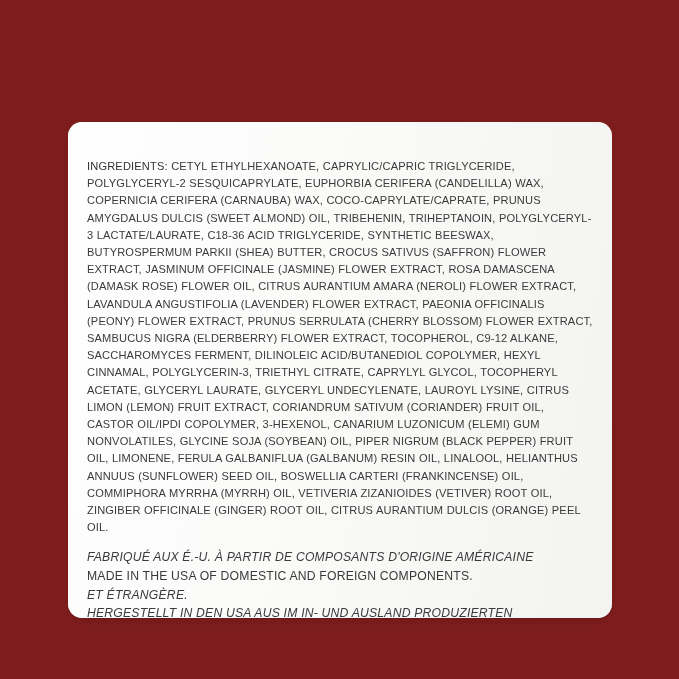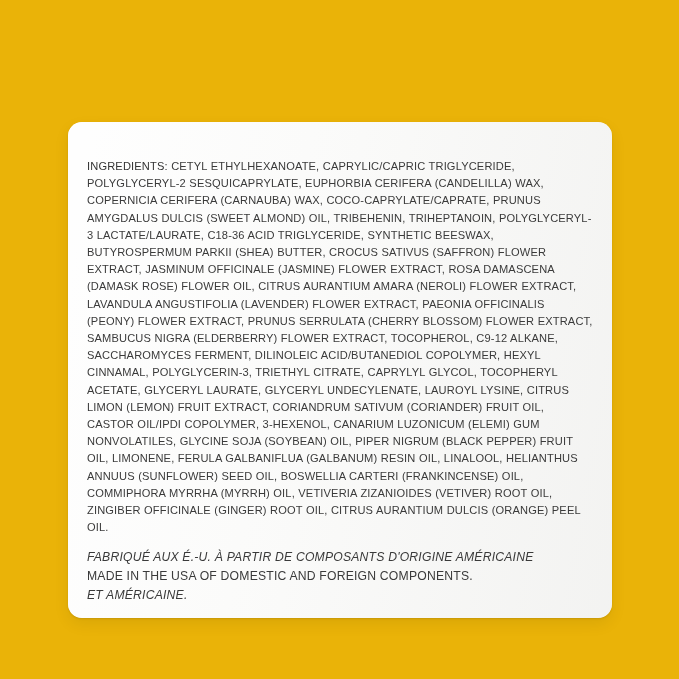--- a/index.html
+++ b/index.html
@@ -10,21 +10,21 @@
     width: 679px;
     height: 679px;
     background: #ffffff;
     font-family: "Liberation Sans", sans-serif;
     overflow: hidden;
   }
   .stage {
     position: relative;
     width: 679px;
     height: 679px;
-    background: #eab308;
+    background: #7f1d1d;
   }
   .label-card {
     position: absolute;
     left: 68px;
     top: 122px;
     width: 544px;
     height: 496px;
     background: #fbfbfa;
     border-radius: 14px;
     box-shadow: 0 1px 2px rgba(0,0,0,0.10), 0 6px 16px rgba(0,0,0,0.07);
@@ -76,19 +76,20 @@
 
 <div class="stage">
   <div class="label-card">
     <div class="inner">
 
       <p class="ingredients"><span class="lead">INGREDIENTS:</span><span> CETYL ETHYLHEXANOATE, CAPRYLIC/CAPRIC TRIGLYCERIDE, POLYGLYCERYL-2 SESQUICAPRYLATE, EUPHORBIA CERIFERA (CANDELILLA) WAX, COPERNICIA CERIFERA (CARNAUBA) WAX, COCO-CAPRYLATE/CAPRATE, PRUNUS AMYGDALUS DULCIS (SWEET ALMOND) OIL, TRIBEHENIN, TRIHEPTANOIN, POLYGLYCERYL-3 LACTATE/LAURATE, C18-36 ACID TRIGLYCERIDE, SYNTHETIC BEESWAX, BUTYROSPERMUM PARKII (SHEA) BUTTER, CROCUS SATIVUS (SAFFRON) FLOWER EXTRACT, JASMINUM OFFICINALE (JASMINE) FLOWER EXTRACT, ROSA DAMASCENA (DAMASK ROSE) FLOWER OIL, CITRUS AURANTIUM AMARA (NEROLI) FLOWER EXTRACT, LAVANDULA ANGUSTIFOLIA (LAVENDER) FLOWER EXTRACT, PAEONIA OFFICINALIS (PEONY) FLOWER EXTRACT, PRUNUS SERRULATA (CHERRY BLOSSOM) FLOWER EXTRACT, SAMBUCUS NIGRA (ELDERBERRY) FLOWER EXTRACT, TOCOPHEROL, C9-12 ALKANE, SACCHAROMYCES FERMENT, DILINOLEIC ACID/BUTANEDIOL COPOLYMER, HEXYL CINNAMAL, POLYGLYCERIN-3, TRIETHYL CITRATE, CAPRYLYL GLYCOL, TOCOPHERYL ACETATE, GLYCERYL LAURATE, GLYCERYL UNDECYLENATE, LAUROYL LYSINE, CITRUS LIMON (LEMON) FRUIT EXTRACT, CORIANDRUM SATIVUM (CORIANDER) FRUIT OIL, CASTOR OIL/IPDI COPOLYMER, 3-HEXENOL, CANARIUM LUZONICUM (ELEMI) GUM NONVOLATILES, GLYCINE SOJA (SOYBEAN) OIL, PIPER NIGRUM (BLACK PEPPER) FRUIT OIL, LIMONENE, FERULA GALBANIFLUA (GALBANUM) RESIN OIL, LINALOOL, HELIANTHUS ANNUUS (SUNFLOWER) SEED OIL, BOSWELLIA CARTERI (FRANKINCENSE) OIL, COMMIPHORA MYRRHA (MYRRH) OIL, VETIVERIA ZIZANIOIDES (VETIVER) ROOT OIL, ZINGIBER OFFICINALE (GINGER) ROOT OIL, CITRUS AURANTIUM DULCIS (ORANGE) PEEL OIL.</span></p>
 
       <div class="origin">
         <p class="origin-line italic">FABRIQUÉ AUX É.-U.  À PARTIR DE COMPOSANTS D'ORIGINE AMÉRICAINE</p>
         <p class="origin-line">MADE IN THE USA OF DOMESTIC AND FOREIGN COMPONENTS.</p>
-        <p class="origin-line italic">ET AMÉRICAINE.</p>
+        <p class="origin-line italic">ET ÉTRANGÈRE.</p>
+        <p class="origin-line italic">HERGESTELLT IN DEN USA AUS IM IN- UND AUSLAND PRODUZIERTEN</p>
 
       </div>
 
     </div>
   </div>
 </div>
 
 </body></html>

